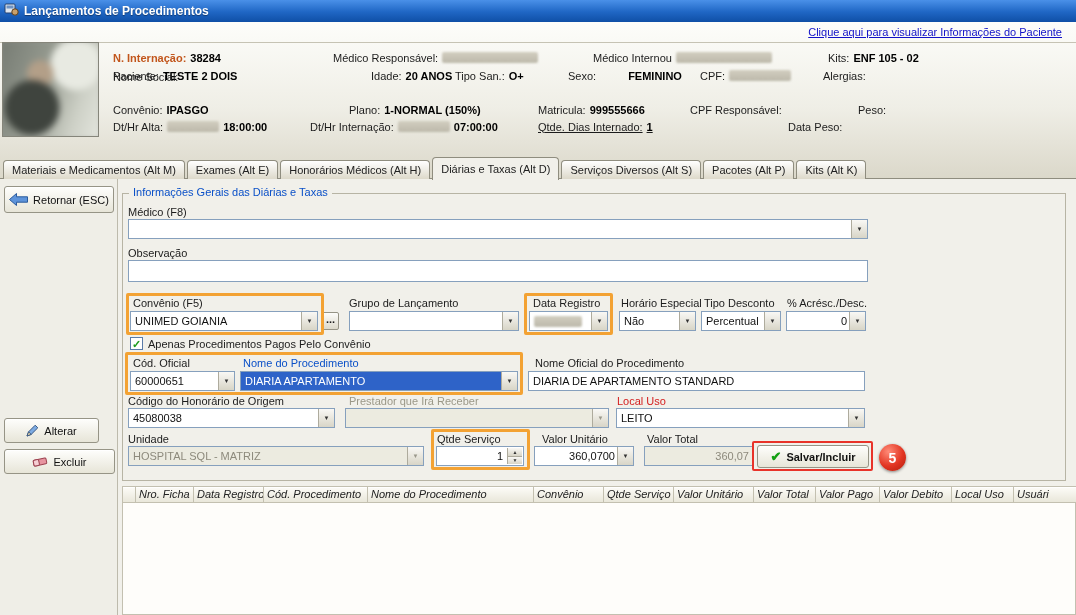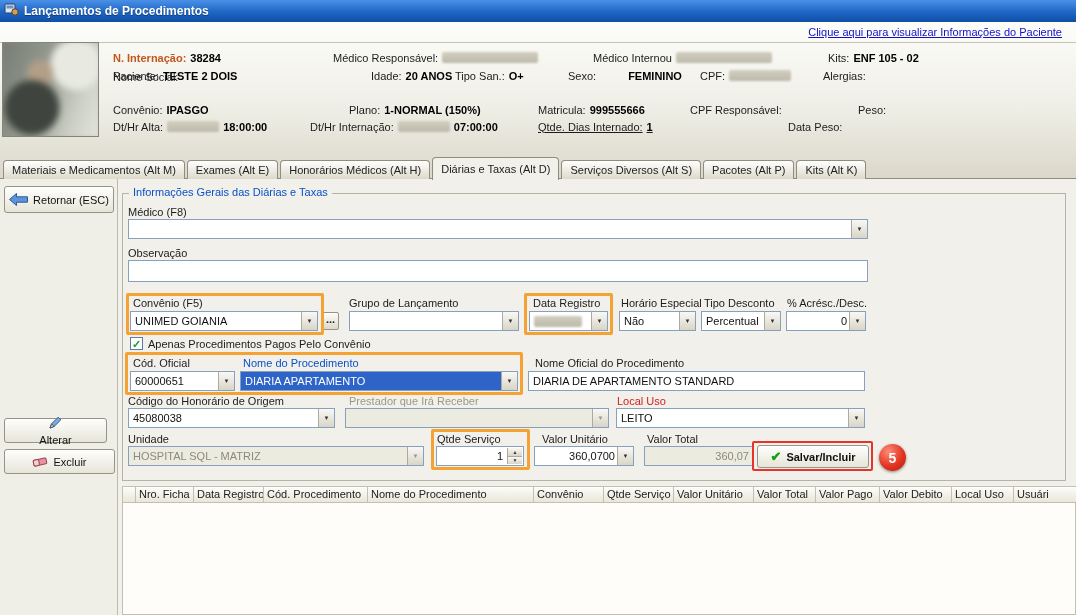--- a/index.html
+++ b/index.html
@@ -94,21 +94,21 @@
     background:radial-gradient(circle at 35% 28%, #ff8b78 0%, #e23522 55%, #b01d0c 100%);
     color:#fff; font-weight:bold; font-size:14px; display:flex; align-items:center;
     justify-content:center; z-index:7; box-shadow:0 1px 3px rgba(0,0,0,.45); }
   .savebtn { font-weight:bold; }
   .savecheck { color:#14a014; font-size:13px; font-weight:bold; }
 
   
   .gridhead { left:122px; top:486px; width:954px; height:17px; display:flex; z-index:2; }
   .gcell { height:17px; background:linear-gradient(#fdfcf8,#e9e7da);
     border:1px solid #c3c0b0; border-left:none; box-shadow:inset 0 1px 0 #fff;
-    padding:1px 3px 0 3px; white-space:nowrap; overflow:hidden; font-size:11px; color:#222; }
+    padding:1px 3px 0 3px; white-space:nowrap; overflow:hidden; font-size:11px; color:#222;font-style:italic; }
   .gcell:first-child { border-left:1px solid #c3c0b0; }
   .gridbody { left:122px; top:503px; width:954px; height:112px; background:#fefdfa;
     border:1px solid #c3c0b0; border-top:none; }
 </style>
 </head>
 <body>
 
 <div id="app">
 
   <div class="titlebar abs">
@@ -229,21 +229,21 @@
 
   <div class="btn" style="left:4px;top:186px;width:110px;height:27px;">
     <span class="bico">
       <svg width="19" height="13" viewBox="0 0 19 13">
           <path d="M7.5 0.5 L7.5 3.8 L18.5 3.8 L18.5 9.2 L7.5 9.2 L7.5 12.5 L0.5 6.5 Z" fill="#5d93da" stroke="#2a5a9c"></path>
         </svg>
     </span>
     <span>Retornar (ESC)</span>
   </div>
 
-  <div class="btn" style="left:4px;top:418px;width:103px;height:25px;flex-direction:column;">
+  <div class="btn" style="left:4px;top:418px;width:95px;height:25px;">
     <span class="bico">
       <svg width="13" height="13" viewBox="0 0 13 13">
           <path d="M1 12 L2.6 7.8 L9.2 1.2 L11.8 3.8 L5.2 10.4 Z" fill="#7caae2" stroke="#3a5a84"></path>
           <path d="M1 12 L2.6 7.8 L5.2 10.4 Z" fill="#f0d9a8" stroke="#3a5a84"></path>
         </svg>
     </span>
     <span>Alterar</span>
   </div>
 
   <div class="btn" style="left:4px;top:449px;width:111px;height:25px;">

